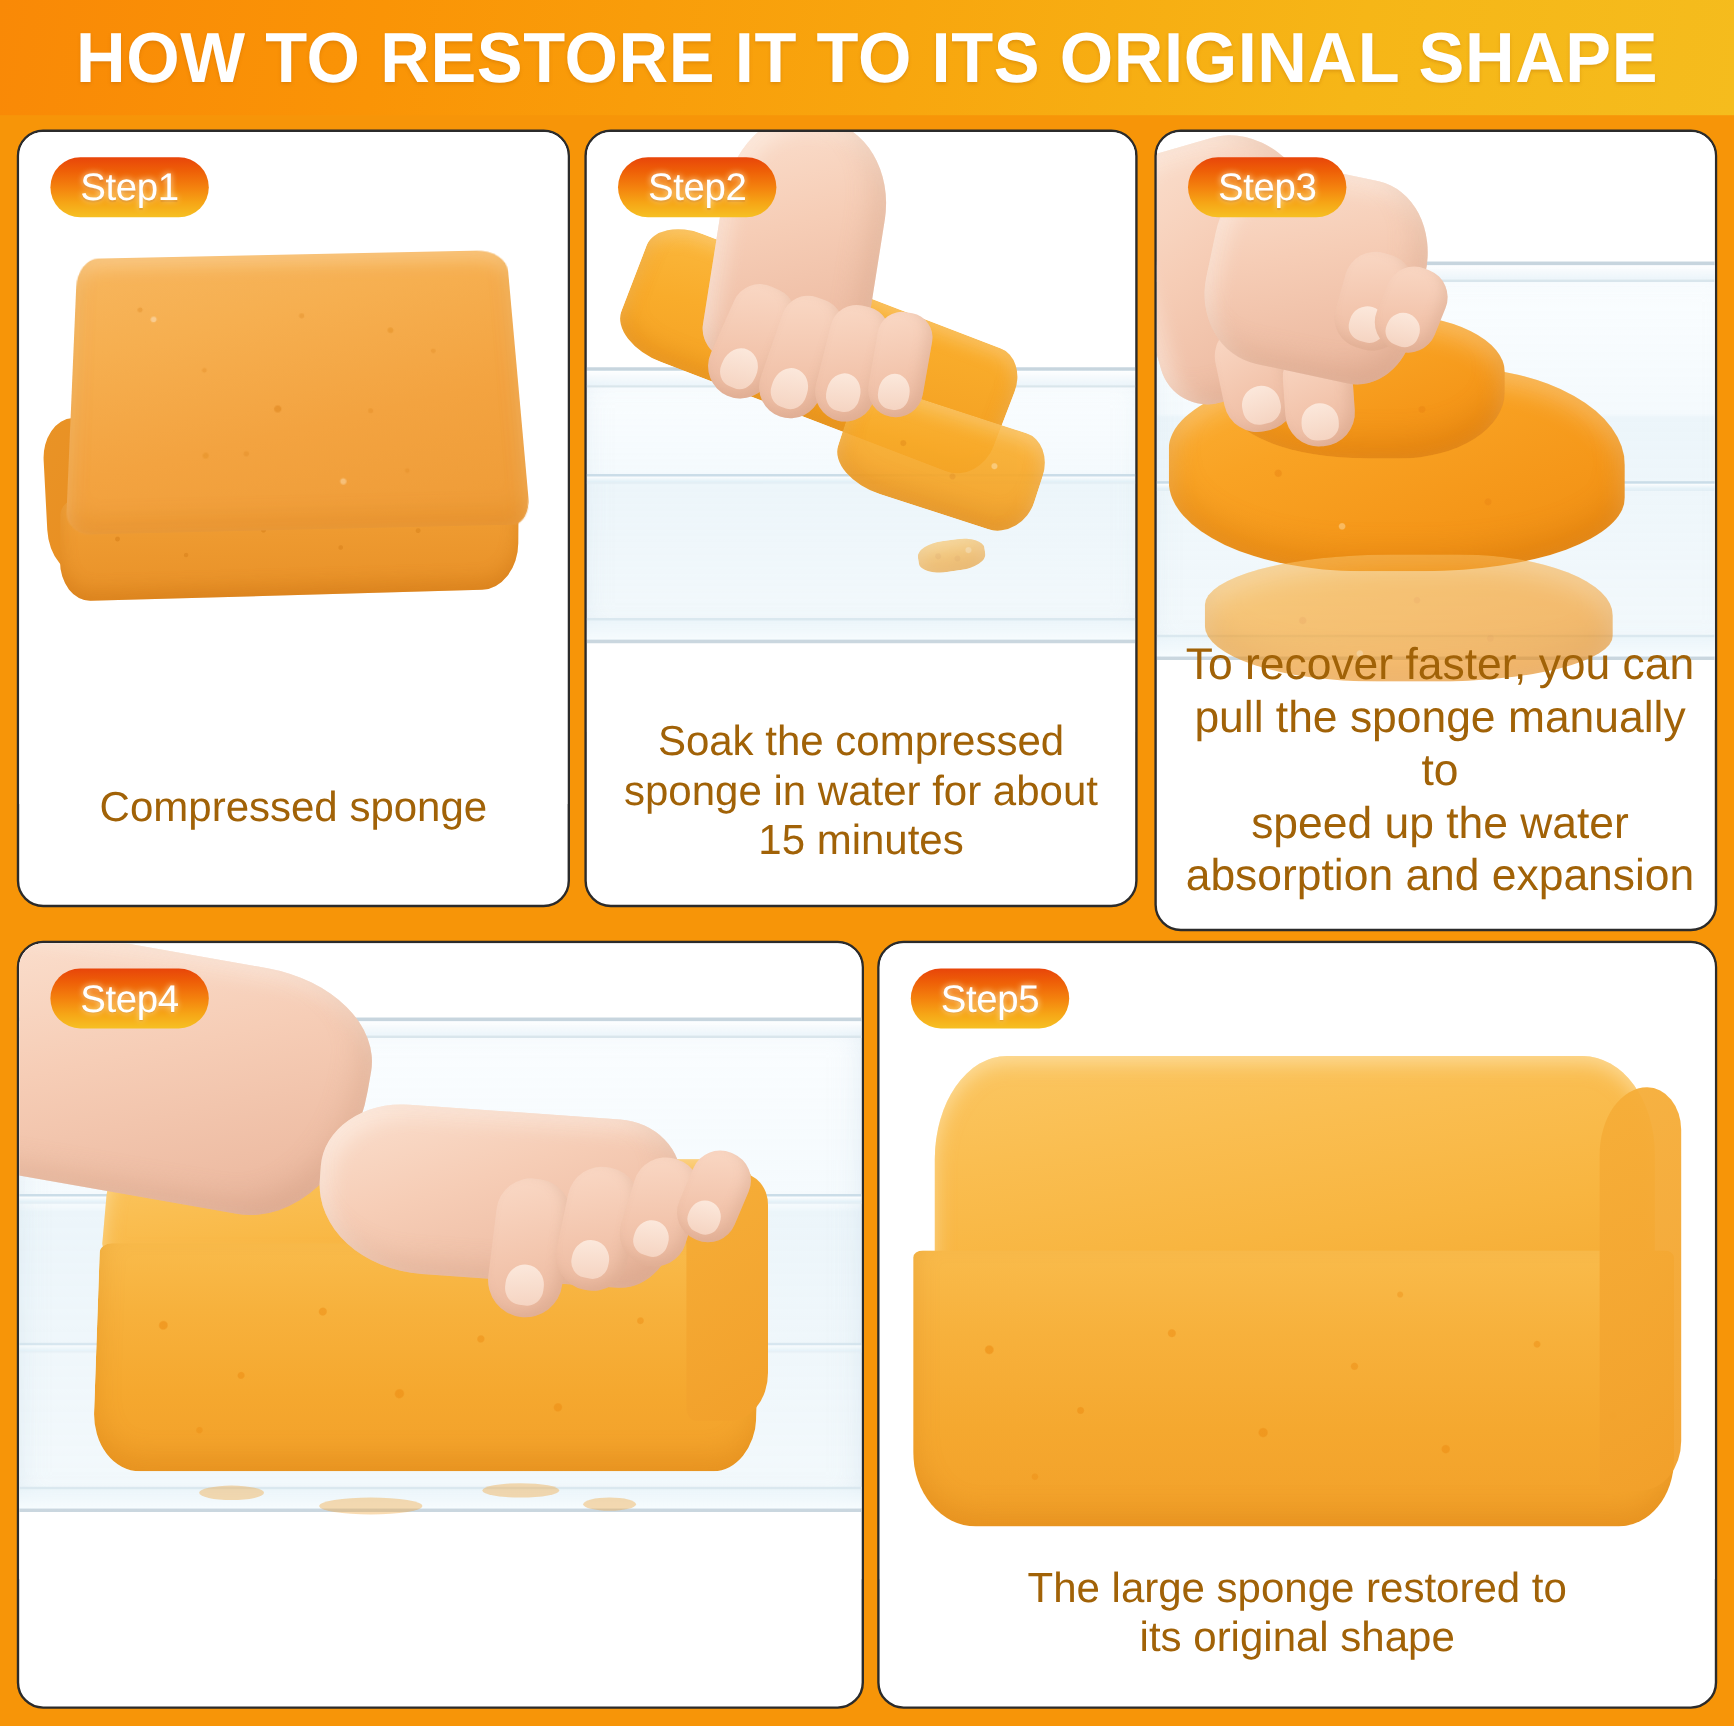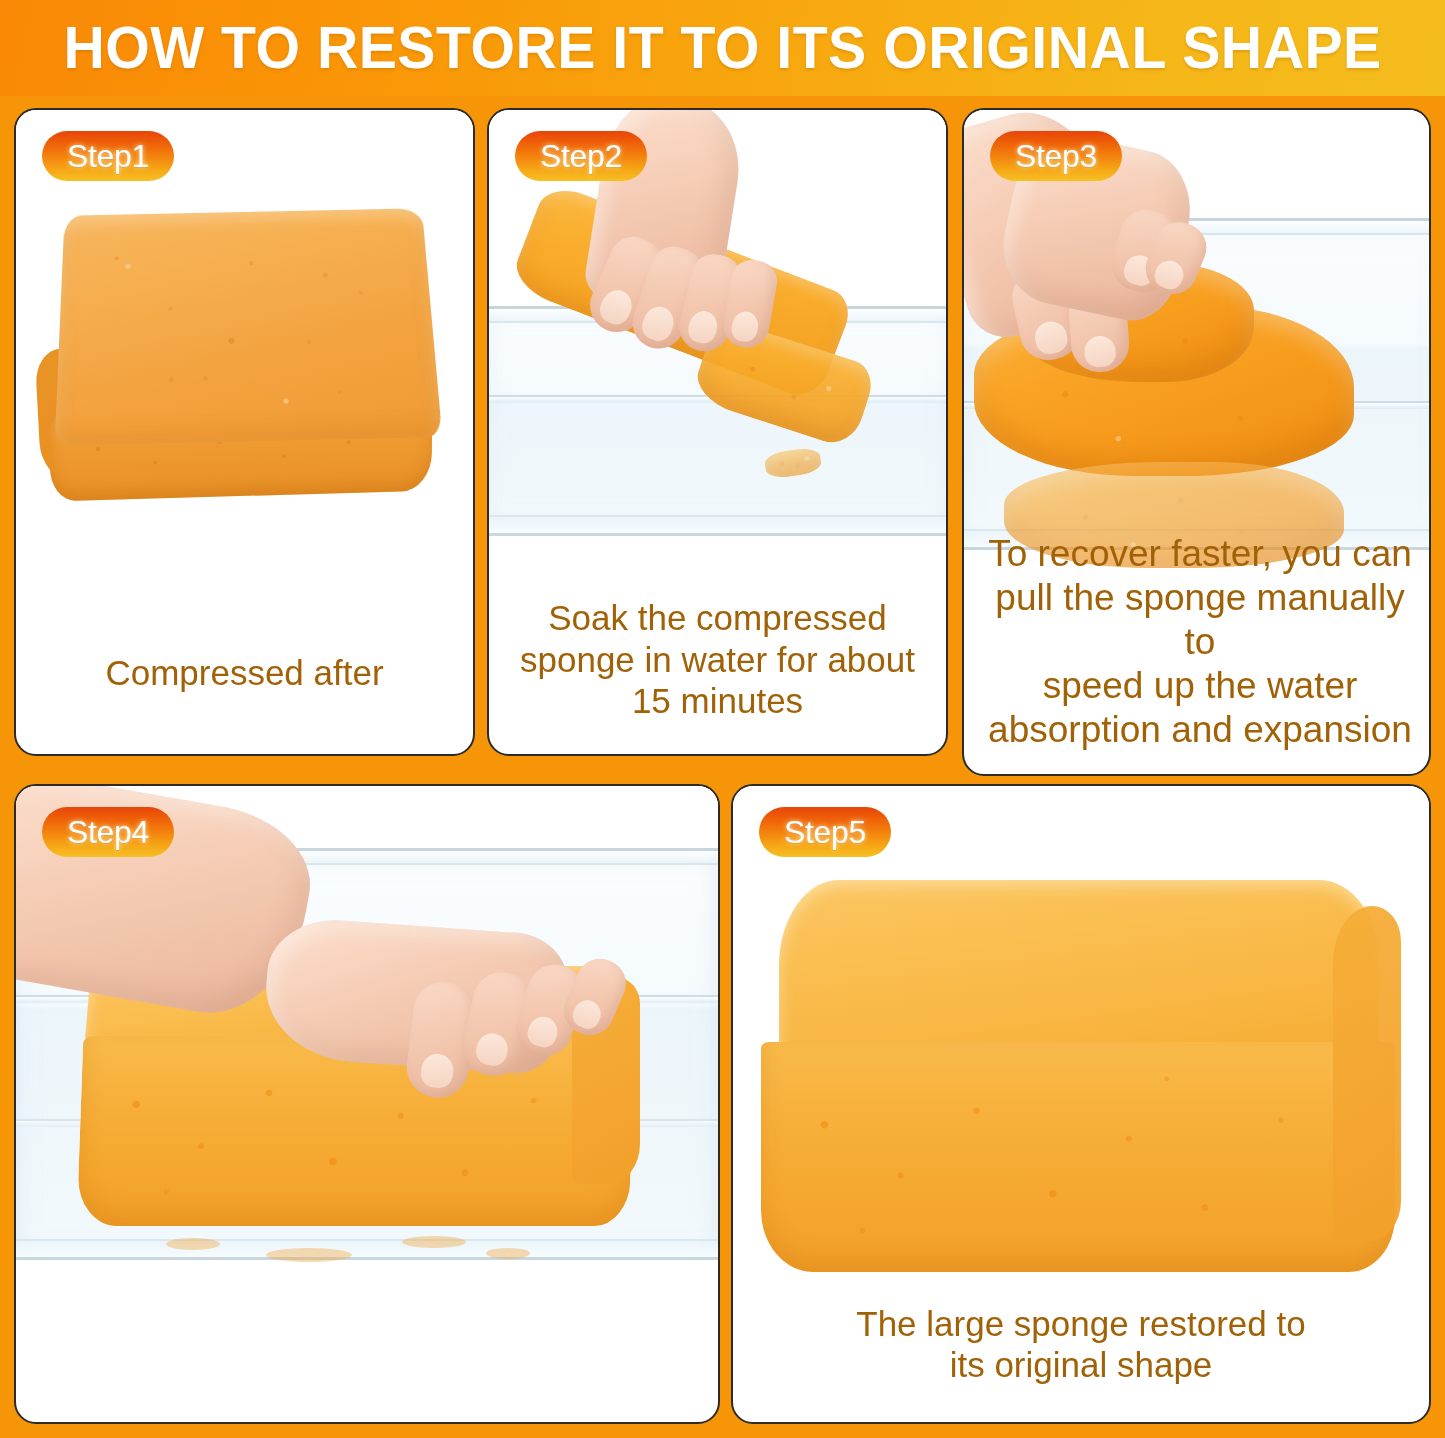--- a/index.html
+++ b/index.html
@@ -318,21 +318,21 @@
     </div>
 
     <div class="illus" style="height:560px">
       <div class="slab-wrap">
         <div class="slab-side"></div>
         <div class="slab-front"></div>
         <div class="slab-top"></div>
       </div>
     </div>
 
-    <div class="caption">Compressed after</div>
+    <div class="caption">Compressed sponge</div>
   </div>
 
   <div class="card" id="card2">
     <div class="badge">
       <span class="badge-label">Step2</span>
     </div>
 
     <div class="illus" style="height:500px">
 
       <div class="tray" style="left:-10px; top:196px; width:480px; height:230px;">

